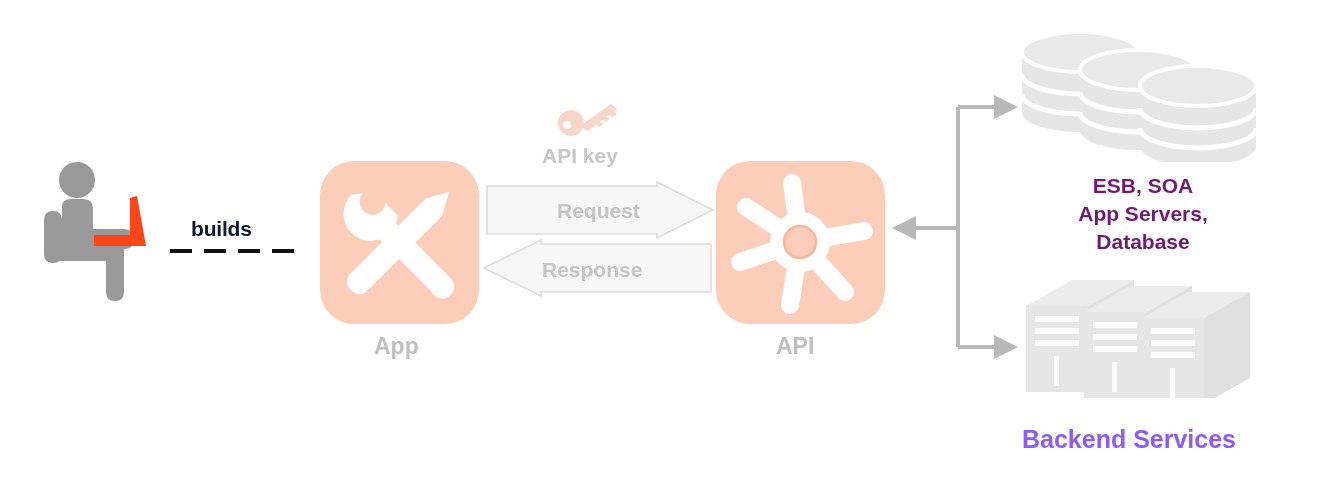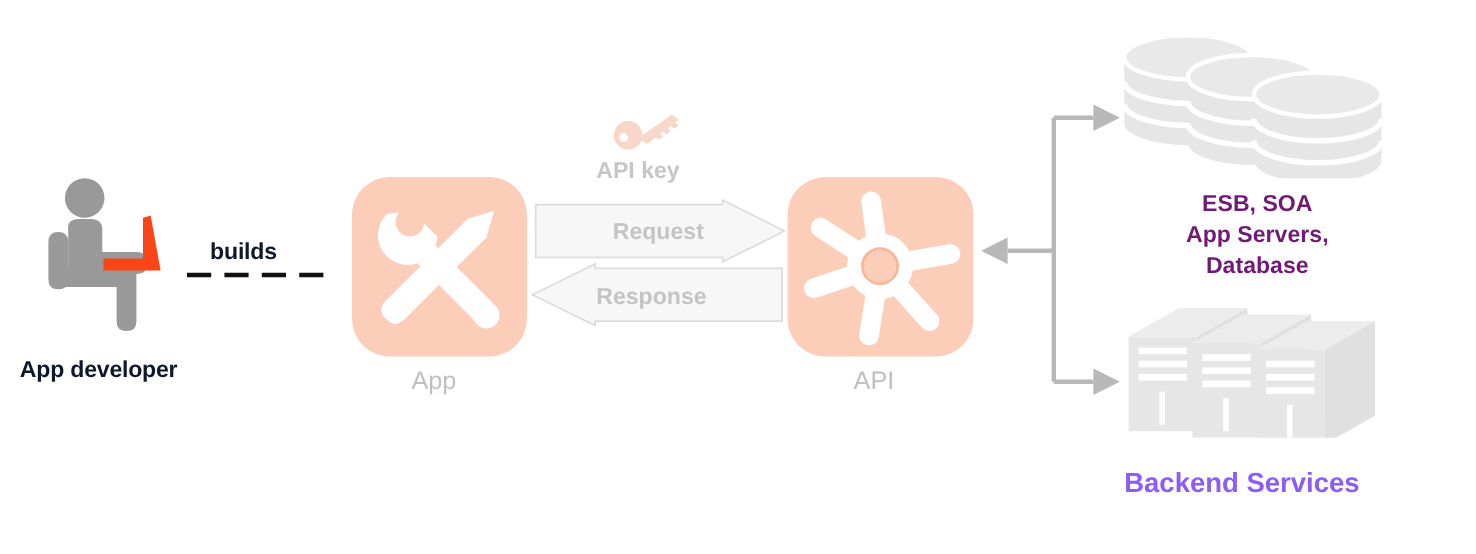--- a/index.html
+++ b/index.html
@@ -15,21 +15,21 @@
   
   .lbl-dark{
     color:#0f172a;
     font-weight:bold;
     font-size:21px;
     letter-spacing:-0.2px;
     white-space:nowrap;
   }
   .lbl-soft{
     color:#bfbfbf;
-    font-weight:normal;
+    font-weight:bold;
     font-size:23px;
     white-space:nowrap;
   }
   .lbl-soft-2{
     color:#c6c6c6;
     font-weight:bold;
     font-size:21px;
     white-space:nowrap;
   }
   .lbl-arrow{
@@ -76,21 +76,20 @@
       <path d="M42,78 q0,-9 10,-9 l34,0 q10,0 10,10 q0,10 -10,10 l-34,0 q-10,0 -10,-11 z" fill="#999999"></path>
 
       <path d="M76,80 q10,0 10,10 l0,42 q0,9 -9,9 q-9,0 -9,-9 l0,-42 q0,-10 8,-10 z" fill="#999999"></path>
 
       <path d="M56,86 l42,0 l0,-11 l-42,0 z" fill="#fa4616"></path>
 
       <path d="M92,75 l6,11 l10,0 l-9,-50 l-7,2 z" fill="#fa4616"></path>
     </svg>
   </div>
 
-  <div class="abs lbl-dark" style="left:18px;top:325px;">App developer</div>
 
   <div class="abs lbl-dark" style="left:191px;top:217px;">builds</div>
   <div class="abs" style="left:168px;top:242px;width:134px;height:10px;">
     <svg width="134" height="10" viewBox="0 0 134 10">
       <line x1="2" y1="5" x2="130" y2="5" stroke="#111111" stroke-width="4" stroke-dasharray="22 12" stroke-linecap="butt"></line>
     </svg>
   </div>
 
   <div class="abs tile" style="left:320px;top:161px;width:159px;height:163px;background:#fccdb8;">
     <svg width="159" height="163" viewBox="0 0 159 163">

